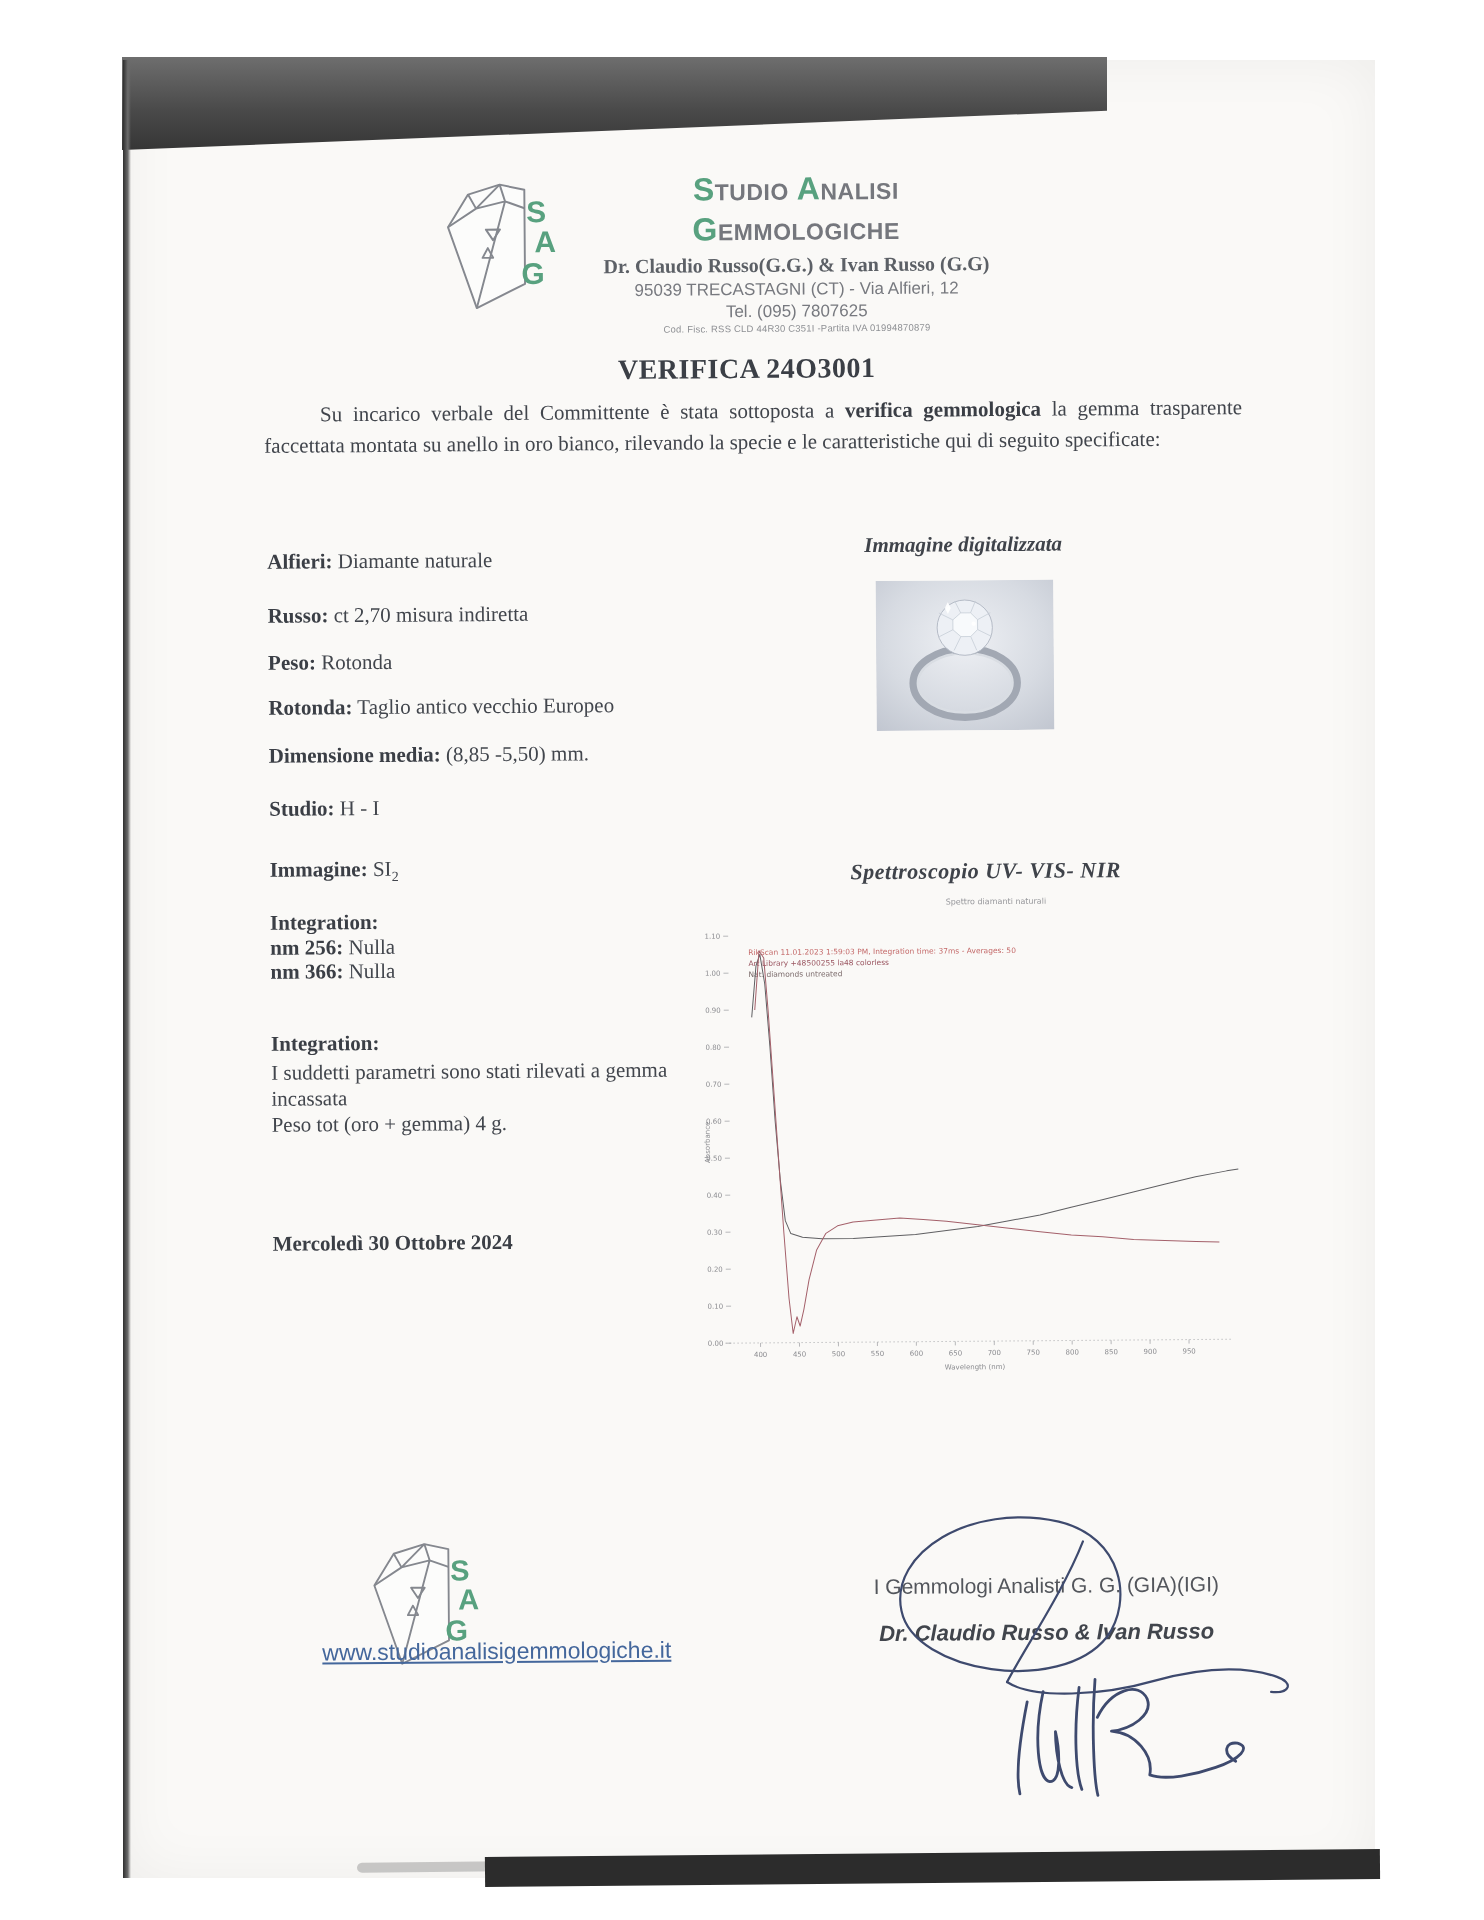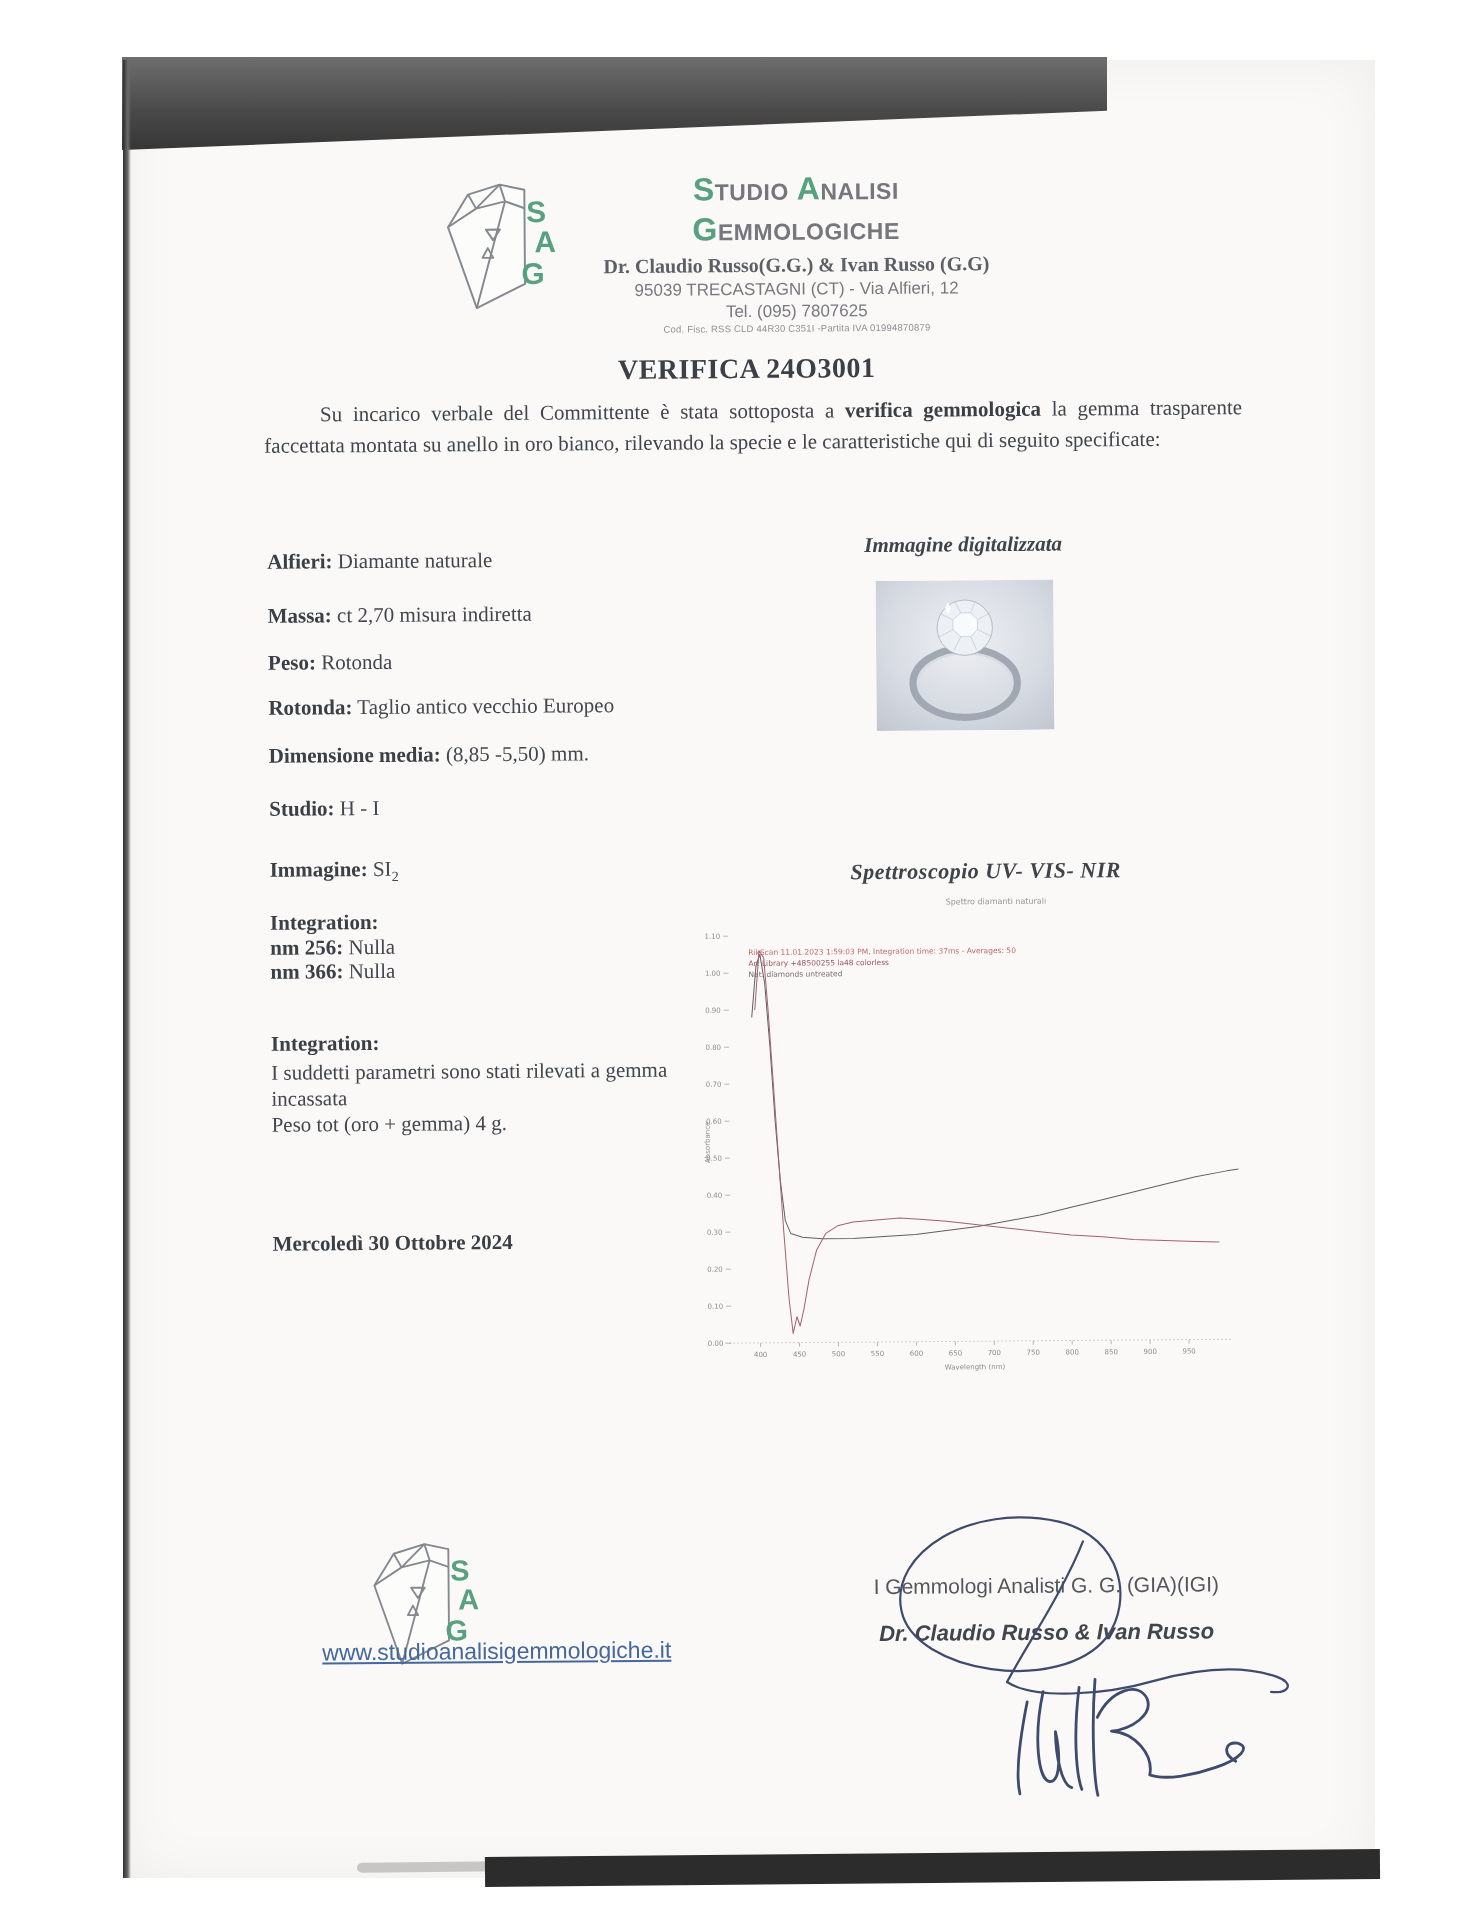--- a/index.html
+++ b/index.html
@@ -111,21 +111,21 @@
       <div class="address">95039 TRECASTAGNI (CT) - Via Alfieri, 12</div>
       <div class="phone">Tel. (095) 7807625</div>
       <div class="fiscal">Cod. Fisc. RSS CLD 44R30 C351I -Partita IVA 01994870879</div>
     </div>
 
     <div class="page-title">VERIFICA 24O3001</div>
 
     <p class="intro"><span>Su incarico verbale del Committente è stata sottoposta a </span><b>verifica gemmologica</b><span> la gemma trasparente faccettata montata su anello in oro bianco, rilevando la specie e le caratteristiche qui di seguito specificate:</span></p>
 
     <div class="frow" style="top:486px"><b>Alfieri:</b> <span>Diamante naturale</span></div>
-    <div class="frow" style="top:540px"><b>Massa:</b> <span>ct 2,70 misura indiretta</span></div>
+    <div class="frow" style="top:540px"><b>Russo:</b> <span>ct 2,70 misura indiretta</span></div>
     <div class="frow" style="top:587px"><b>Peso:</b> <span>Rotonda</span></div>
     <div class="frow" style="top:632px"><b>Rotonda:</b> <span>Taglio antico vecchio Europeo</span></div>
     <div class="frow" style="top:680px"><b>Dimensione media:</b> <span>(8,85 -5,50) mm.</span></div>
     <div class="frow" style="top:733px"><b>Studio:</b> <span>H - I</span></div>
 
     <div class="frow" style="top:794px"><b>Immagine:</b> <span>SI</span><sub>2</sub></div>
 
     <div class="frow" style="top:847px"><b>Integration:</b></div>
     <div class="frow" style="top:872px"><b>nm 256:</b> <span>Nulla</span></div>
     <div class="frow" style="top:896px"><b>nm 366:</b> <span>Nulla</span></div>

